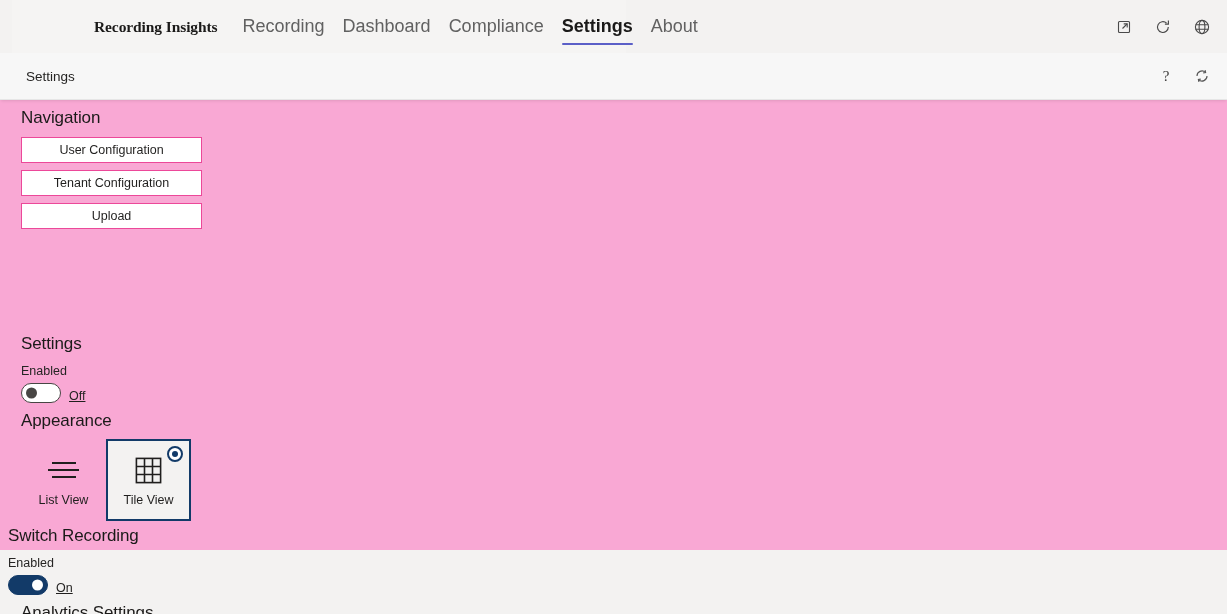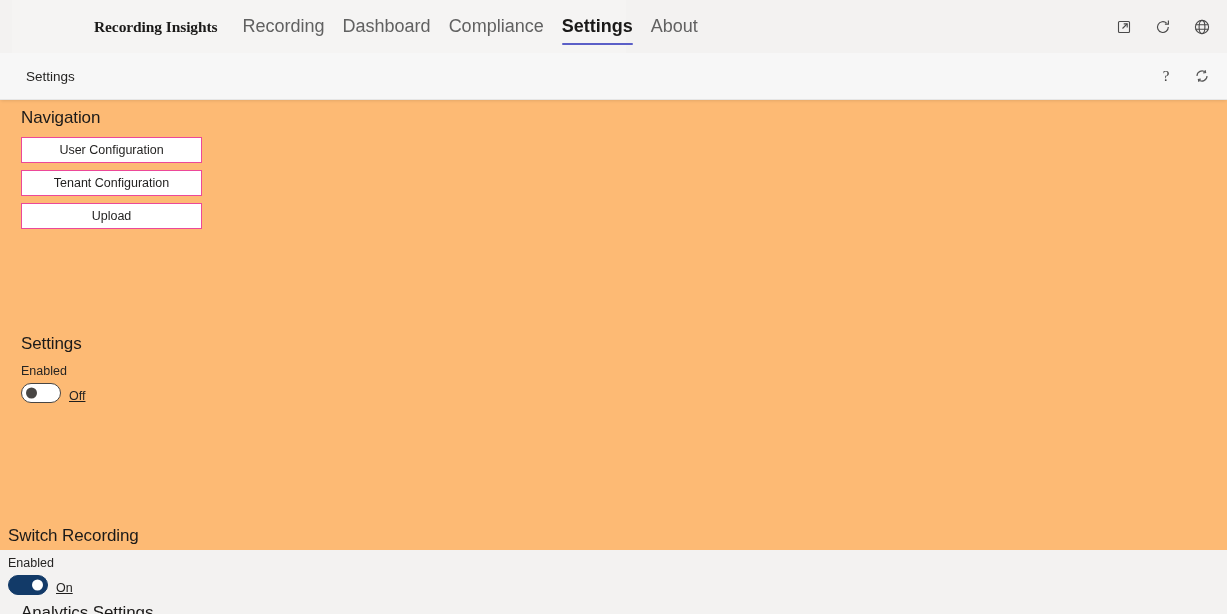--- a/index.html
+++ b/index.html
@@ -137,21 +137,21 @@
     font-size: 15px;
     line-height: 1;
     color: #3b3a39;
     font-family: "Liberation Serif", serif;
   }
 
   
   .content {
     position: relative;
     height: 442px;
-    background: #fdba74;
+    background: #f9a8d4;
     padding: 4px;
   }
   .section-heading {
     font-size: 17px;
     font-weight: normal;
     color: #1b1a19;
     margin: 0;
     padding: 0;
     letter-spacing: -0.1px;
   }
@@ -372,20 +372,48 @@
     <h2 class="section-heading">Settings</h2>
     <div class="field-label">Enabled</div>
     <div class="toggle-row">
       <div class="toggle off">
         <span class="knob"></span>
       </div>
       <span class="toggle-text">Off</span>
     </div>
   </div>
 
+  <div class="appearance-section">
+    <h2 class="section-heading">Appearance</h2>
+    <div class="view-cards">
+
+      <div class="view-card">
+        <div class="vc-icon">
+          <span class="list-icon-lines">
+            <i></i>
+              <i></i>
+              <i></i>
+          </span>
+        </div>
+        <div class="vc-label">List View</div>
+      </div>
+
+      <div class="view-card selected">
+        <span class="radio-mark"></span>
+        <div class="vc-icon">
+          <svg width="27" height="27" viewBox="0 0 27 27" fill="none" stroke="#201f1e" stroke-width="1.6">
+            <rect x="1.4" y="1.4" width="24.2" height="24.2"></rect>
+            <path d="M9.5 1.4 V25.6 M17.5 1.4 V25.6 M1.4 9.5 H25.6 M1.4 17.5 H25.6"></path>
+          </svg>
+        </div>
+        <div class="vc-label">Tile View</div>
+      </div>
+
+    </div>
+  </div>
 
   <div class="switch-section">
     <h2 class="section-heading">Switch Recording</h2>
     <div class="field-label">Enabled</div>
     <div class="toggle-row">
       <div class="toggle on">
         <span class="knob"></span>
       </div>
       <span class="toggle-text">On</span>
     </div>

